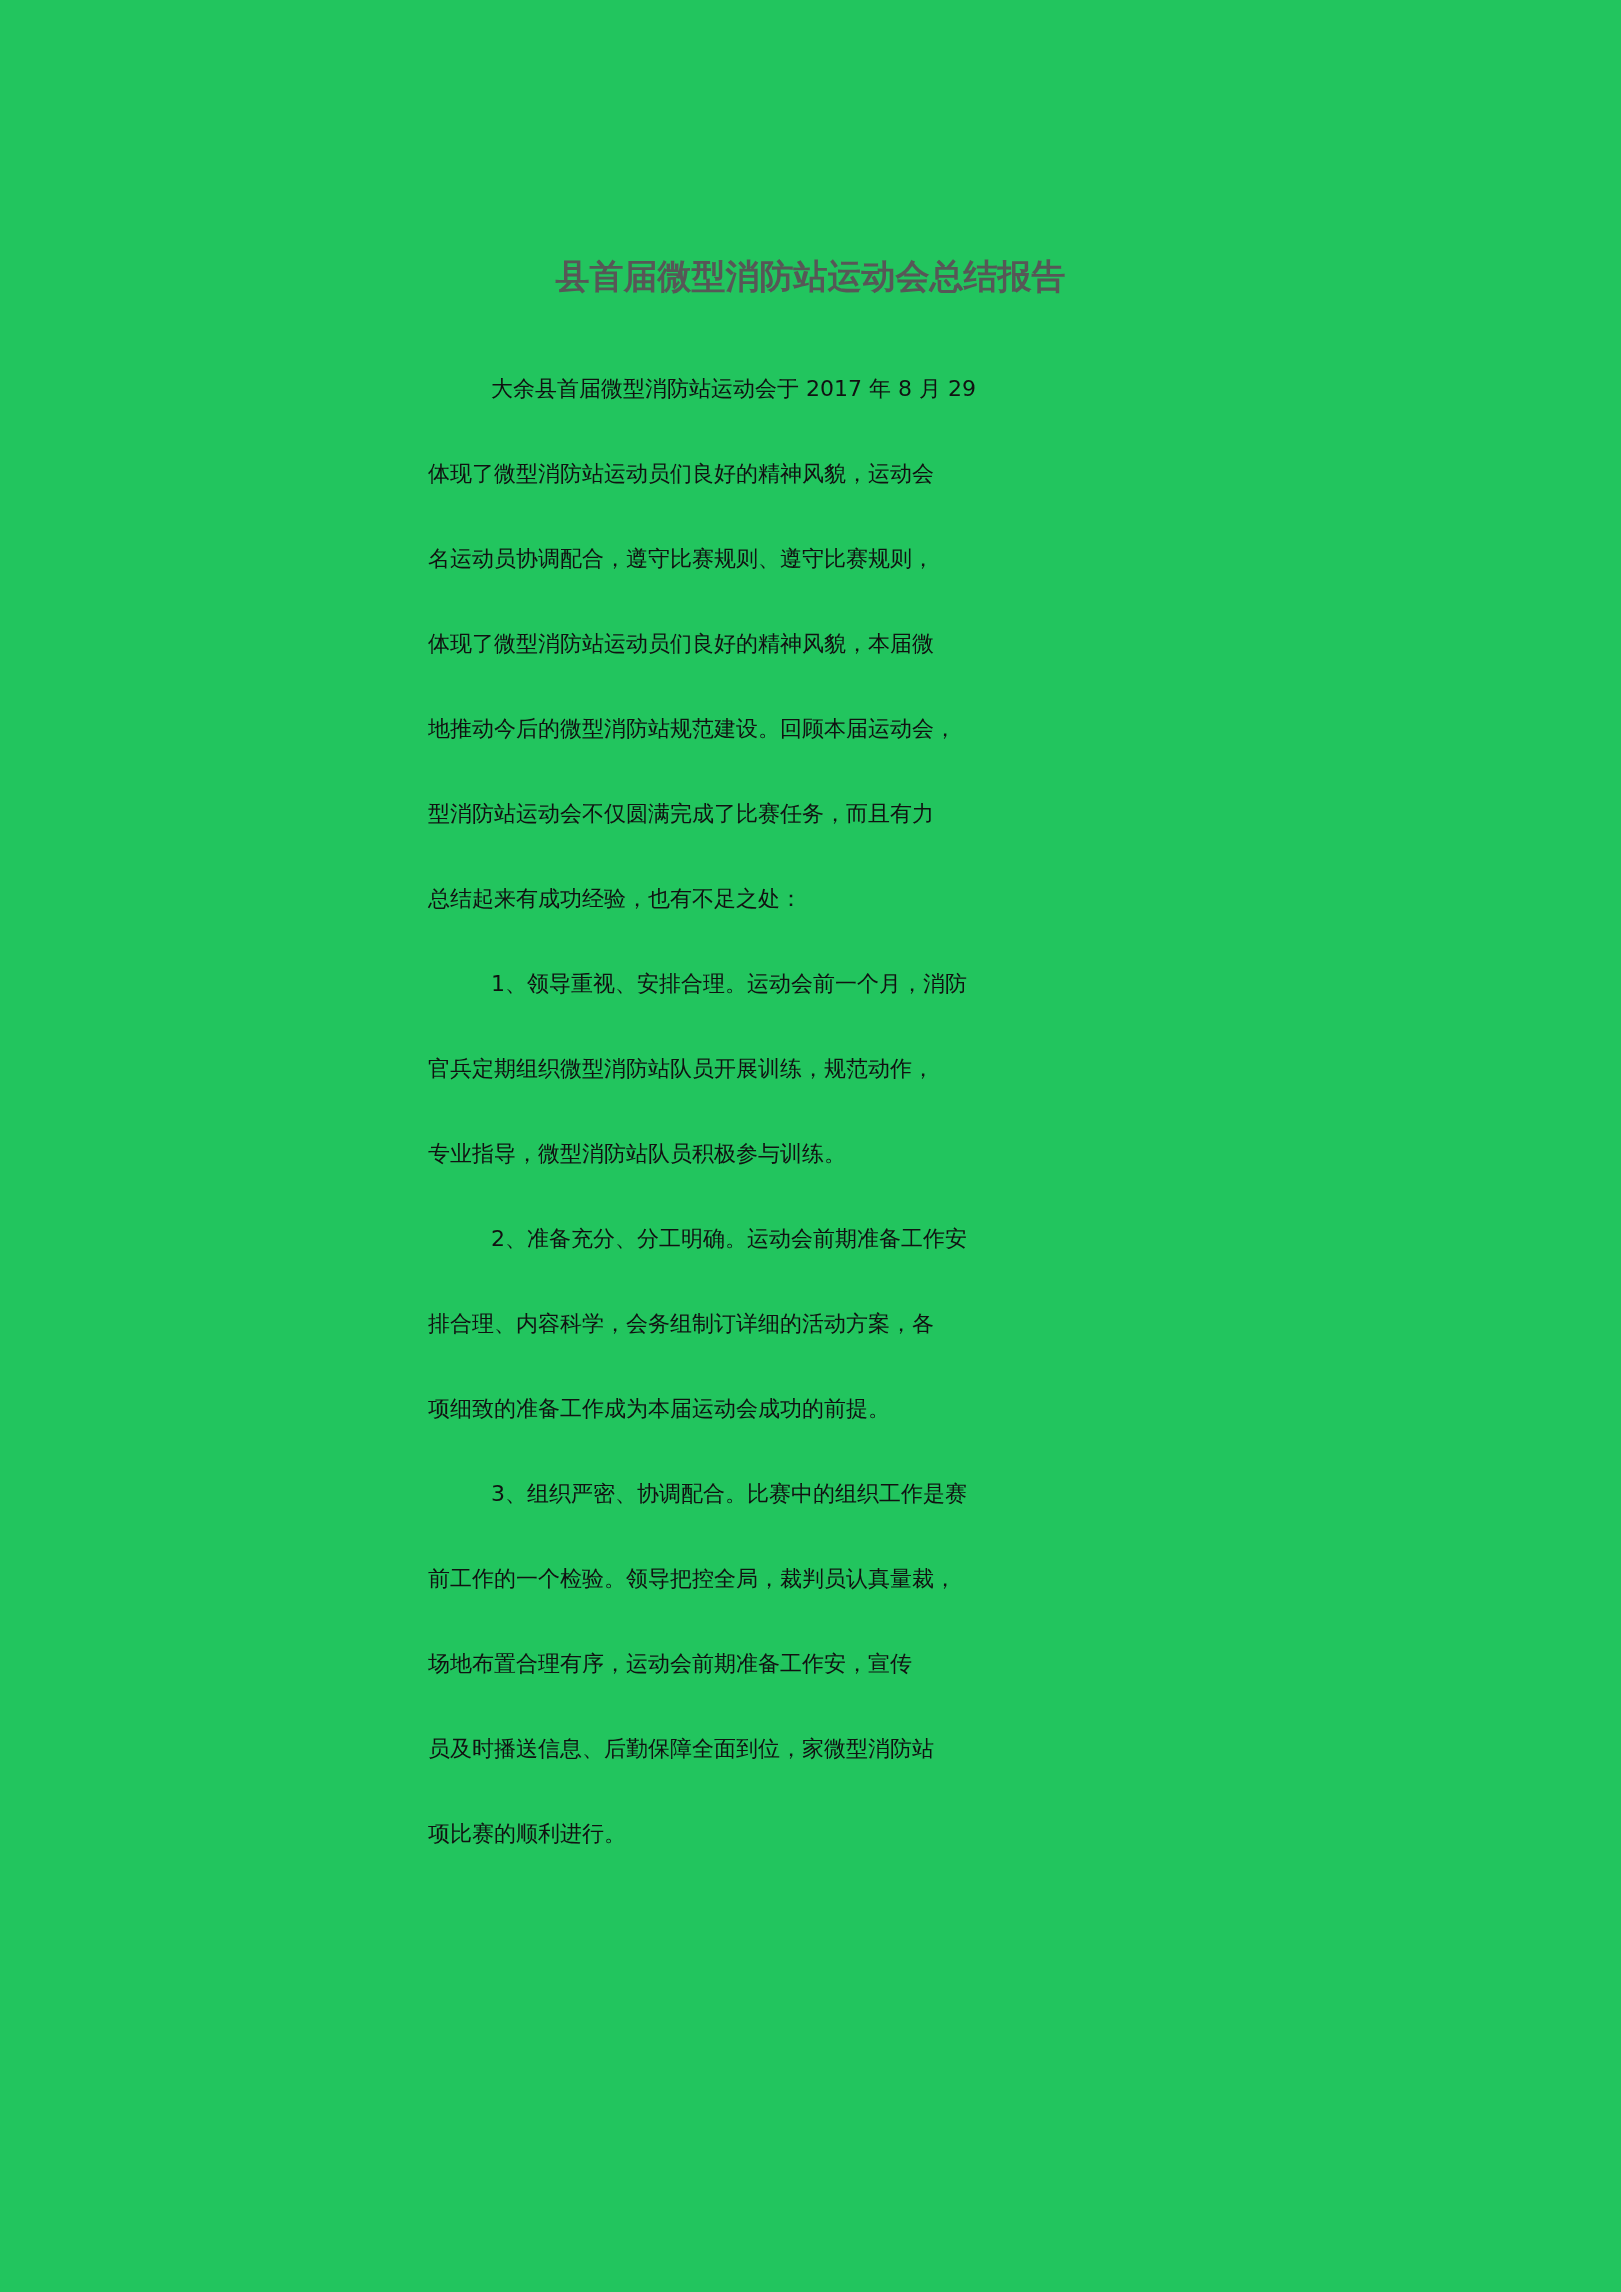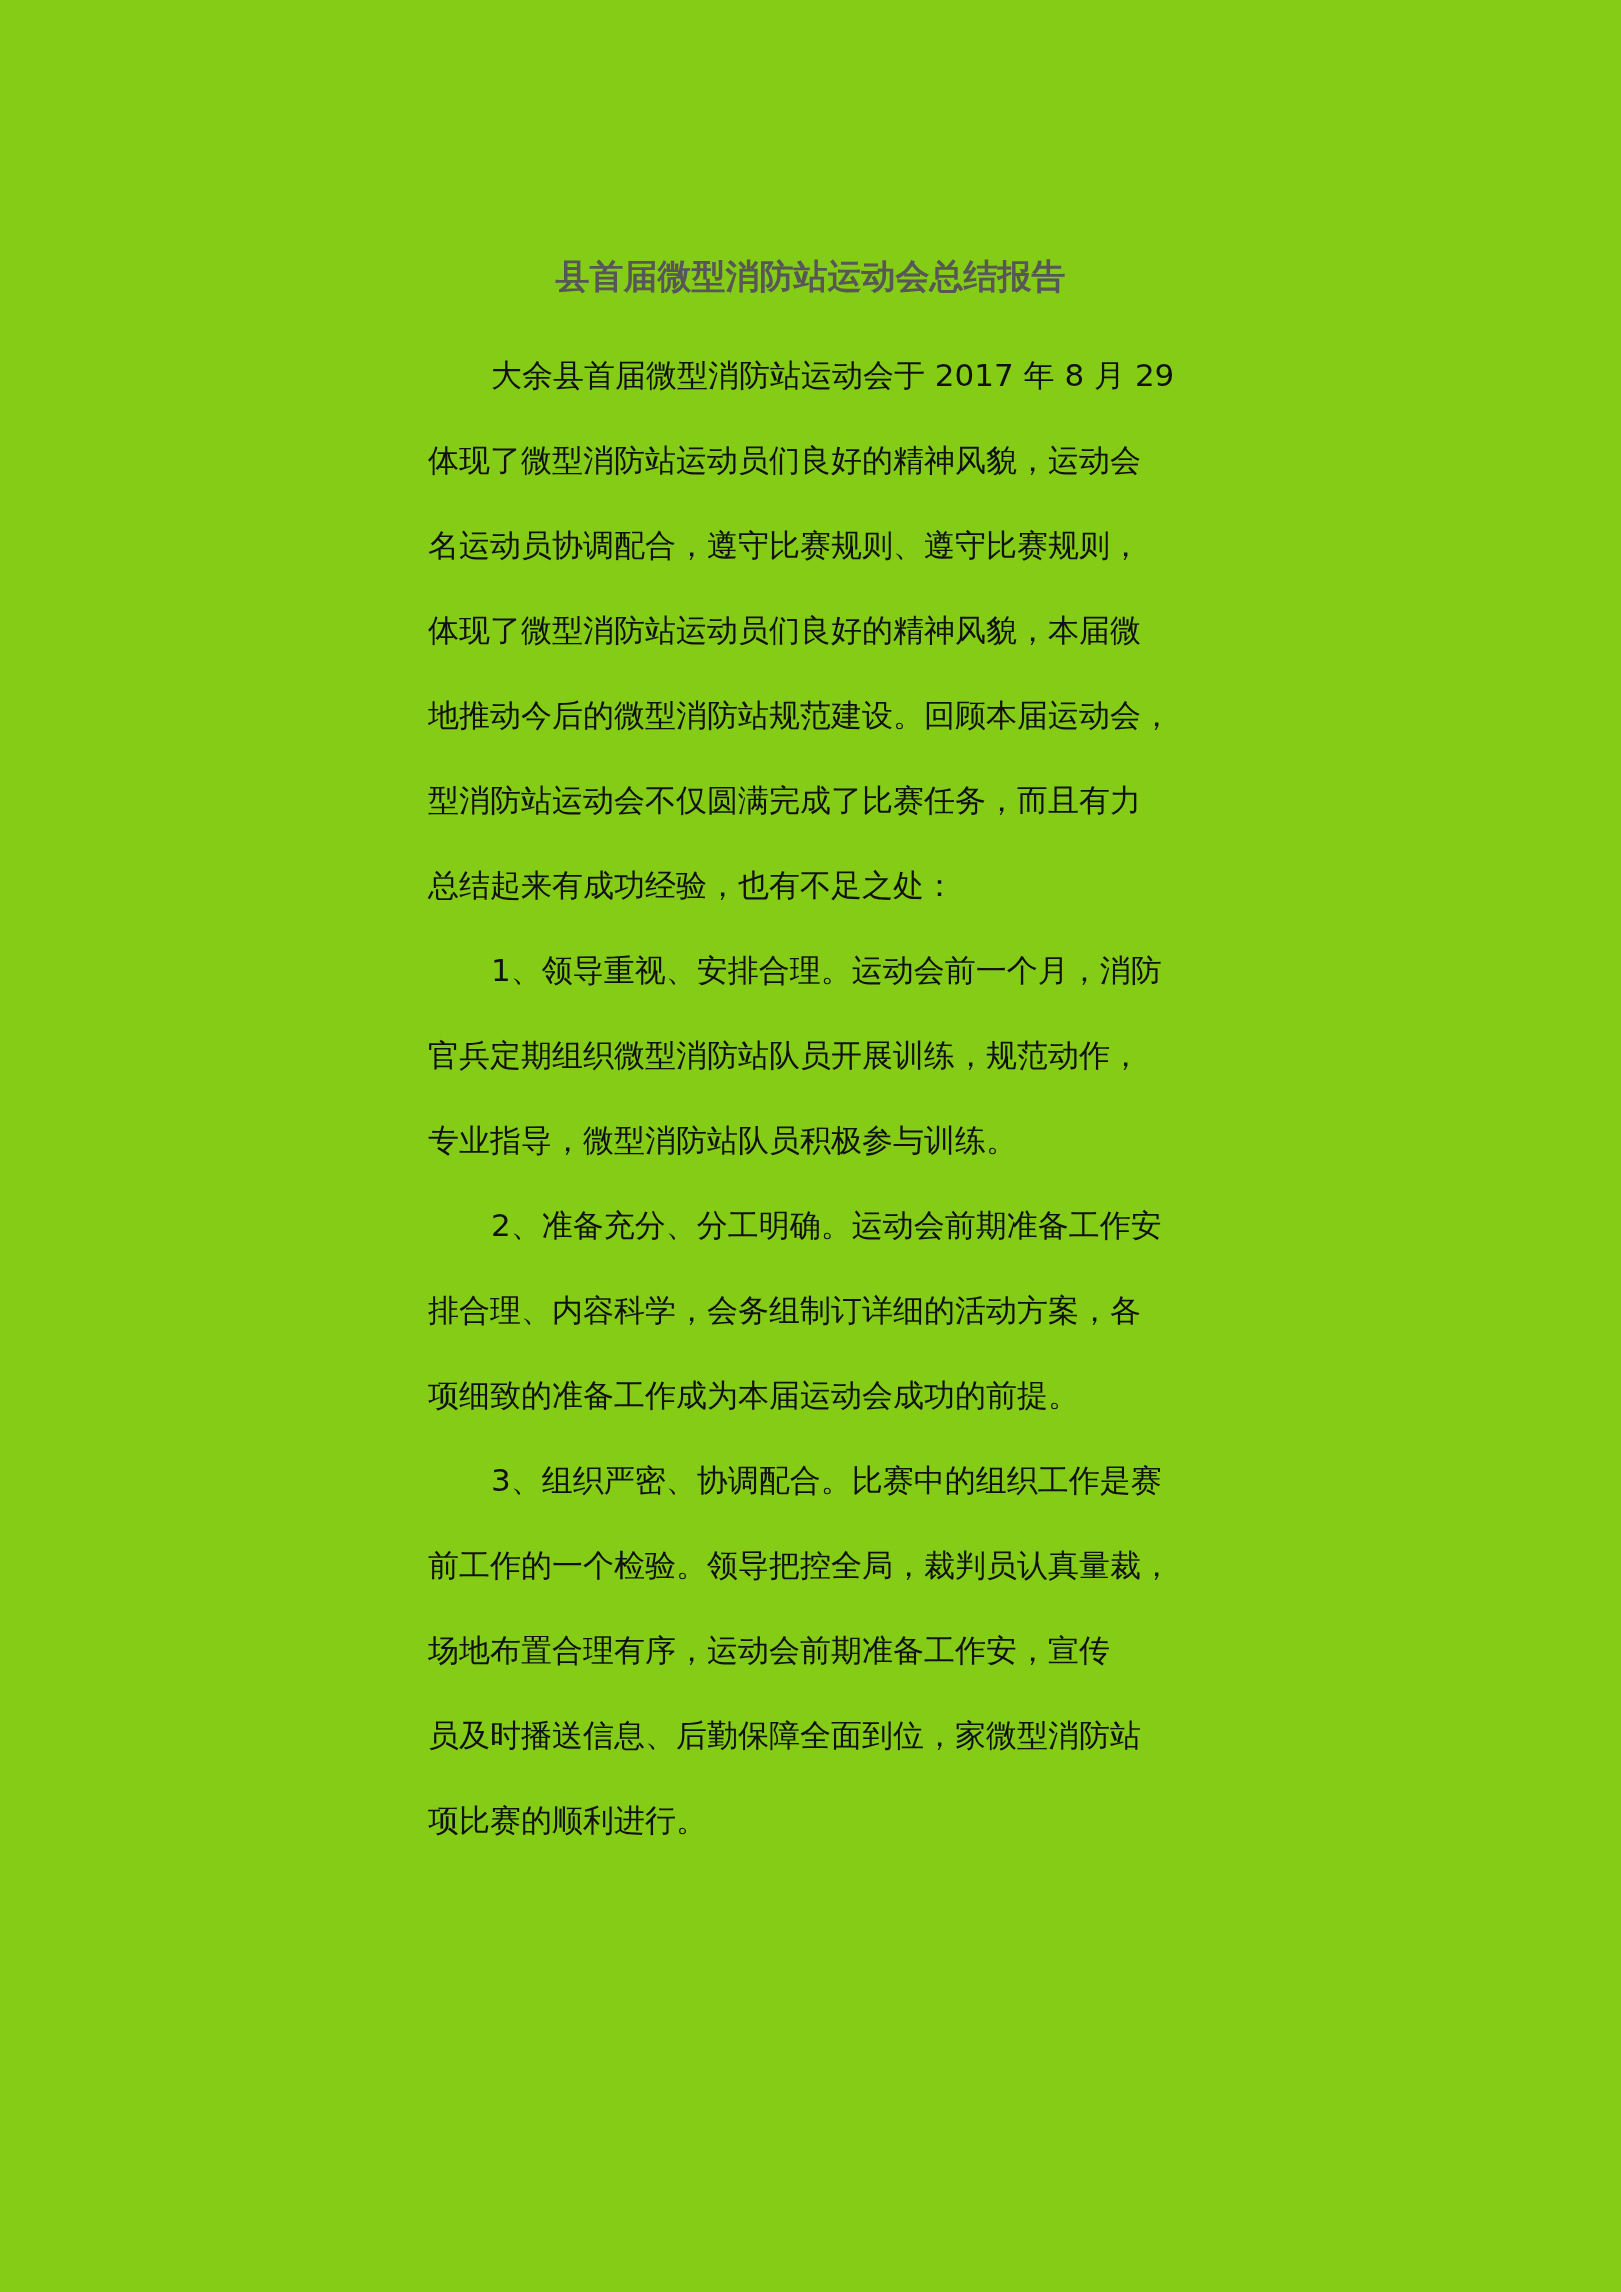--- a/index.html
+++ b/index.html
@@ -12,42 +12,42 @@
       height: 2293px;
       position: relative;
       overflow: hidden;
       font-family: "DejaVu Sans", "Liberation Sans", sans-serif;
     }
     .page {
       position: absolute;
       left: 0; top: 0;
       width: 1621px;
       height: 2293px;
-      background: #84cc16;
+      background: #22c55e;
     }
     .title {
       position: absolute;
       top: 247px;
       left: 0;
       width: 1621px;
       text-align: center;
       font-size: 34px;
       font-weight: bold;
       color: #575757;
       letter-spacing: 0px;
       line-height: 59px;
       margin: 0;
     }
     .body-text {
       position: absolute;
       left: 428px;
-      top: 333px;
+      top: 346px;
       width: 784px;
       color: #111111;
-      font-size: 31px;
+      font-size: 22px;
       line-height: 85px;
     }
     .para {
       margin: 0;
       padding: 0;
       text-indent: 63px;
       text-align: justify;
     }
     .para .line {
       display: block;

